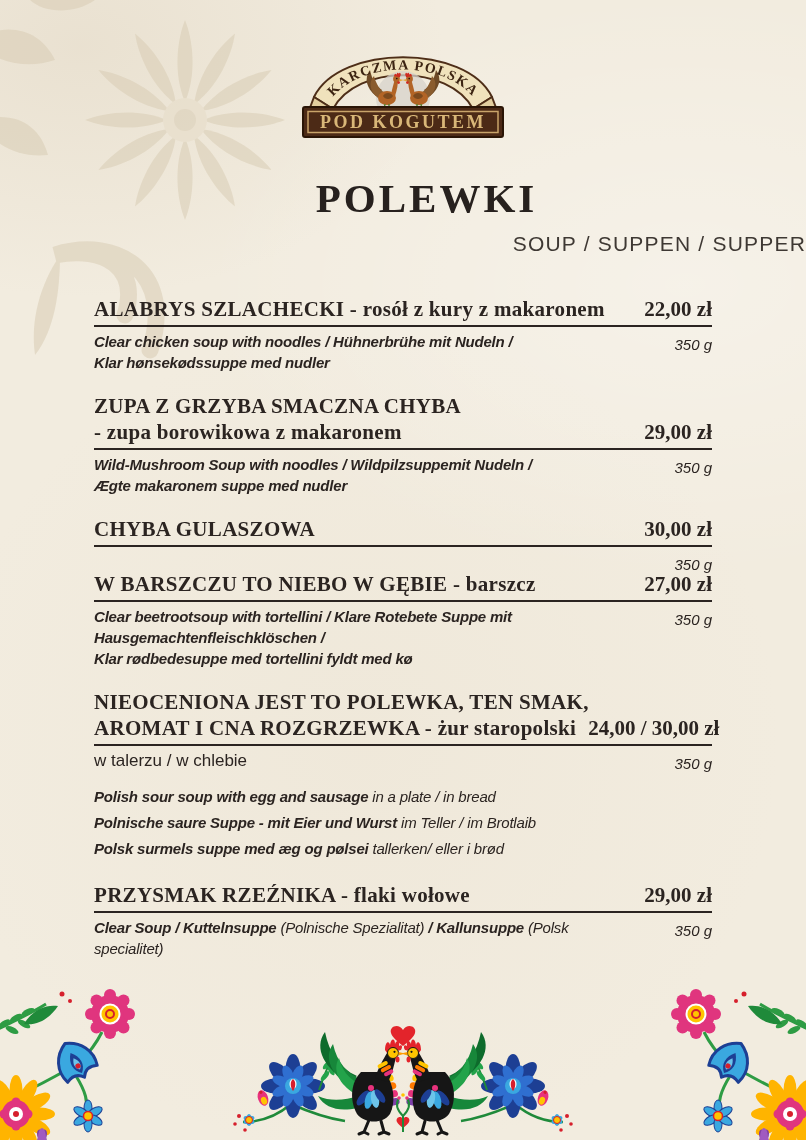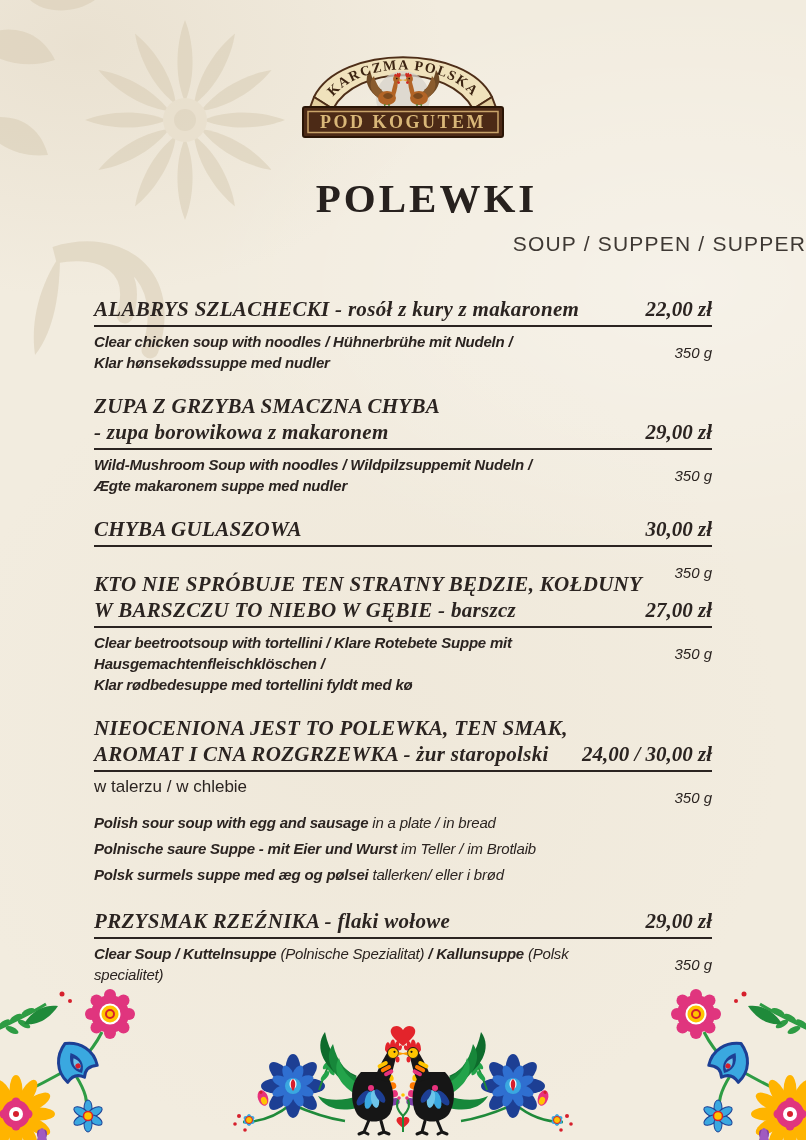--- a/index.html
+++ b/index.html
@@ -27,35 +27,35 @@
     font-family:"Liberation Serif", serif; font-weight:700;
     font-size:41px; letter-spacing:3px; color:#27211e;padding-left:47px;
   }
   .page-subtitle {
     margin-top:10px; text-align:right;
     font-size:21px; letter-spacing:1.2px; color:#3e3833;
   }
 
   .menu { width:618px; margin:40px auto 0; position:relative; }
   .item { margin-bottom:20px; }
-  .title-row { display:flex; align-items:center;font-style:italic; }
+  .title-row { display:flex; align-items:center; }
   .item-title {
     font-family:"Liberation Serif", serif; font-weight:700;
     font-size:21px; line-height:26px; letter-spacing:.3px; color:#2b2421;
     white-space:nowrap;
   }
   .item-price {
     margin-left:auto; white-space:nowrap;
     font-family:"Liberation Serif", serif; font-weight:700;
     font-size:21px; color:#2b2421; padding-left:12px;
   }
   .rule { border-top:2px solid #2b2421; margin-top:3px; }
   .sub { position:relative; padding-top:4px; padding-right:74px; }
   .weight {
-    position:absolute; right:0; top:17px;
+    position:absolute; right:0; top:9px;
     font-style:italic; font-size:15px; color:#2b2421;
   }
   .note { font-size:17px; line-height:22px; color:#2b2421; }
   .desc-line {
     font-style:italic; font-weight:700;
     font-size:15px; line-height:21px; letter-spacing:-.2px; color:#2b2421;
   }
   .seg-light { font-weight:400; }
   .desc.loose { margin-top:12px; }
   .desc.loose .desc-line { line-height:26px; }
@@ -181,23 +181,20 @@
           </div>
         </div>
       <div class="rule"></div>
       <div class="sub">
         <span class="weight">350 g</span>
 
       </div>
     </article>
       <article class="item">
       <div class="titles">
-          <div class="title-row">
-            <span class="item-title">KTO NIE SPRÓBUJE TEN STRATNY BĘDZIE, KOŁDUNY</span>
-          </div>
           <div class="title-row">
             <span class="item-title">W BARSZCZU TO NIEBO W GĘBIE - barszcz</span>
             <span class="item-price">27,00 zł</span>
           </div>
         </div>
       <div class="rule"></div>
       <div class="sub">
         <span class="weight">350 g</span>
 
         <div class="desc">

